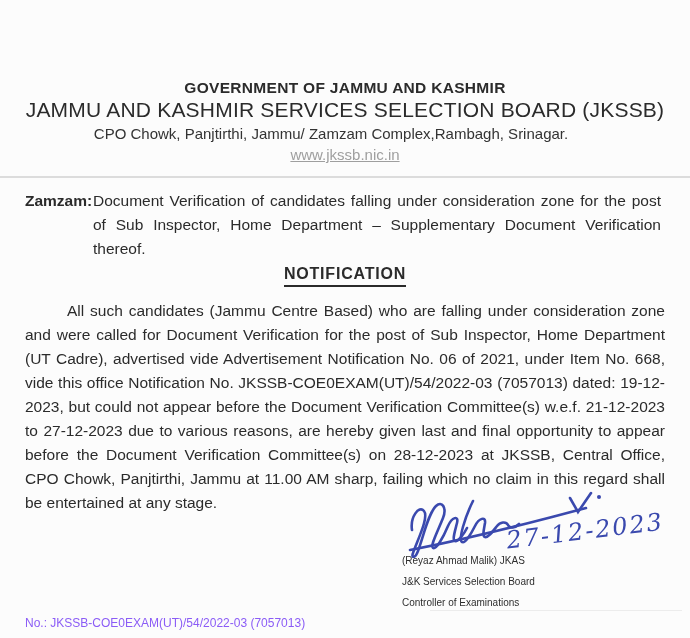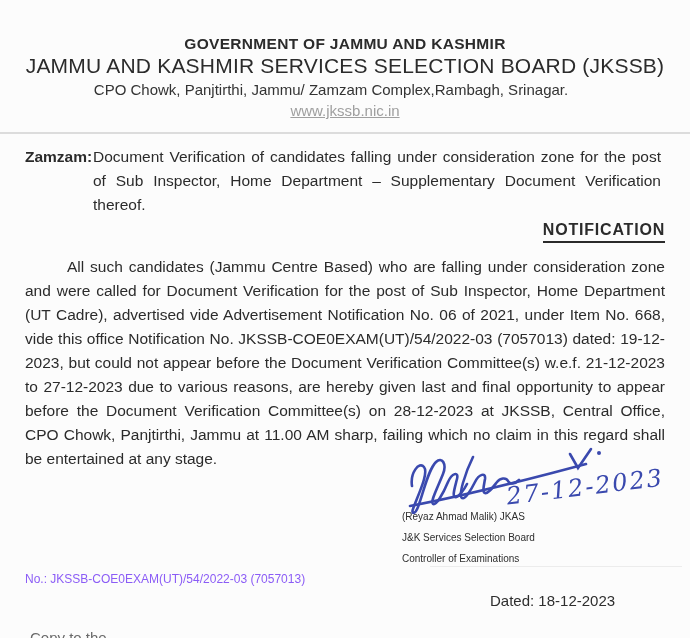--- a/index.html
+++ b/index.html
@@ -12,20 +12,21 @@
     overflow: hidden;
     background: #fcfcfc;
     color: #2b2b2b;
     font-family: "Liberation Sans", sans-serif;
     position: relative;
   }
   .page {
     position: relative;
     width: 690px;
     height: 560px;
+    margin-top: 44px;
   }
   .flow {
     padding: 33px 25px 0 25px;
   }
   .header { text-align: center; }
   .header .line1 {
     font-size: 15.5px;
     font-weight: bold;
     line-height: 21px;
     letter-spacing: 0.3px;
@@ -67,21 +68,21 @@
     font-weight: bold;
     flex: 0 0 68px;
   }
   .subject .text {
     flex: 1;
     text-align: justify;
     padding-right: 4px;
   }
   .notification {
     margin-top: 3px;
-    text-align: right;
+    text-align: center;
   }
   .notification span {
     display: inline-block;
     font-size: 16px;
     font-weight: bold;
     letter-spacing: 0.8px;
     line-height: 20px;
     border-bottom: 2.5px solid #2b2b2b;
     padding-bottom: 1px;
   }

